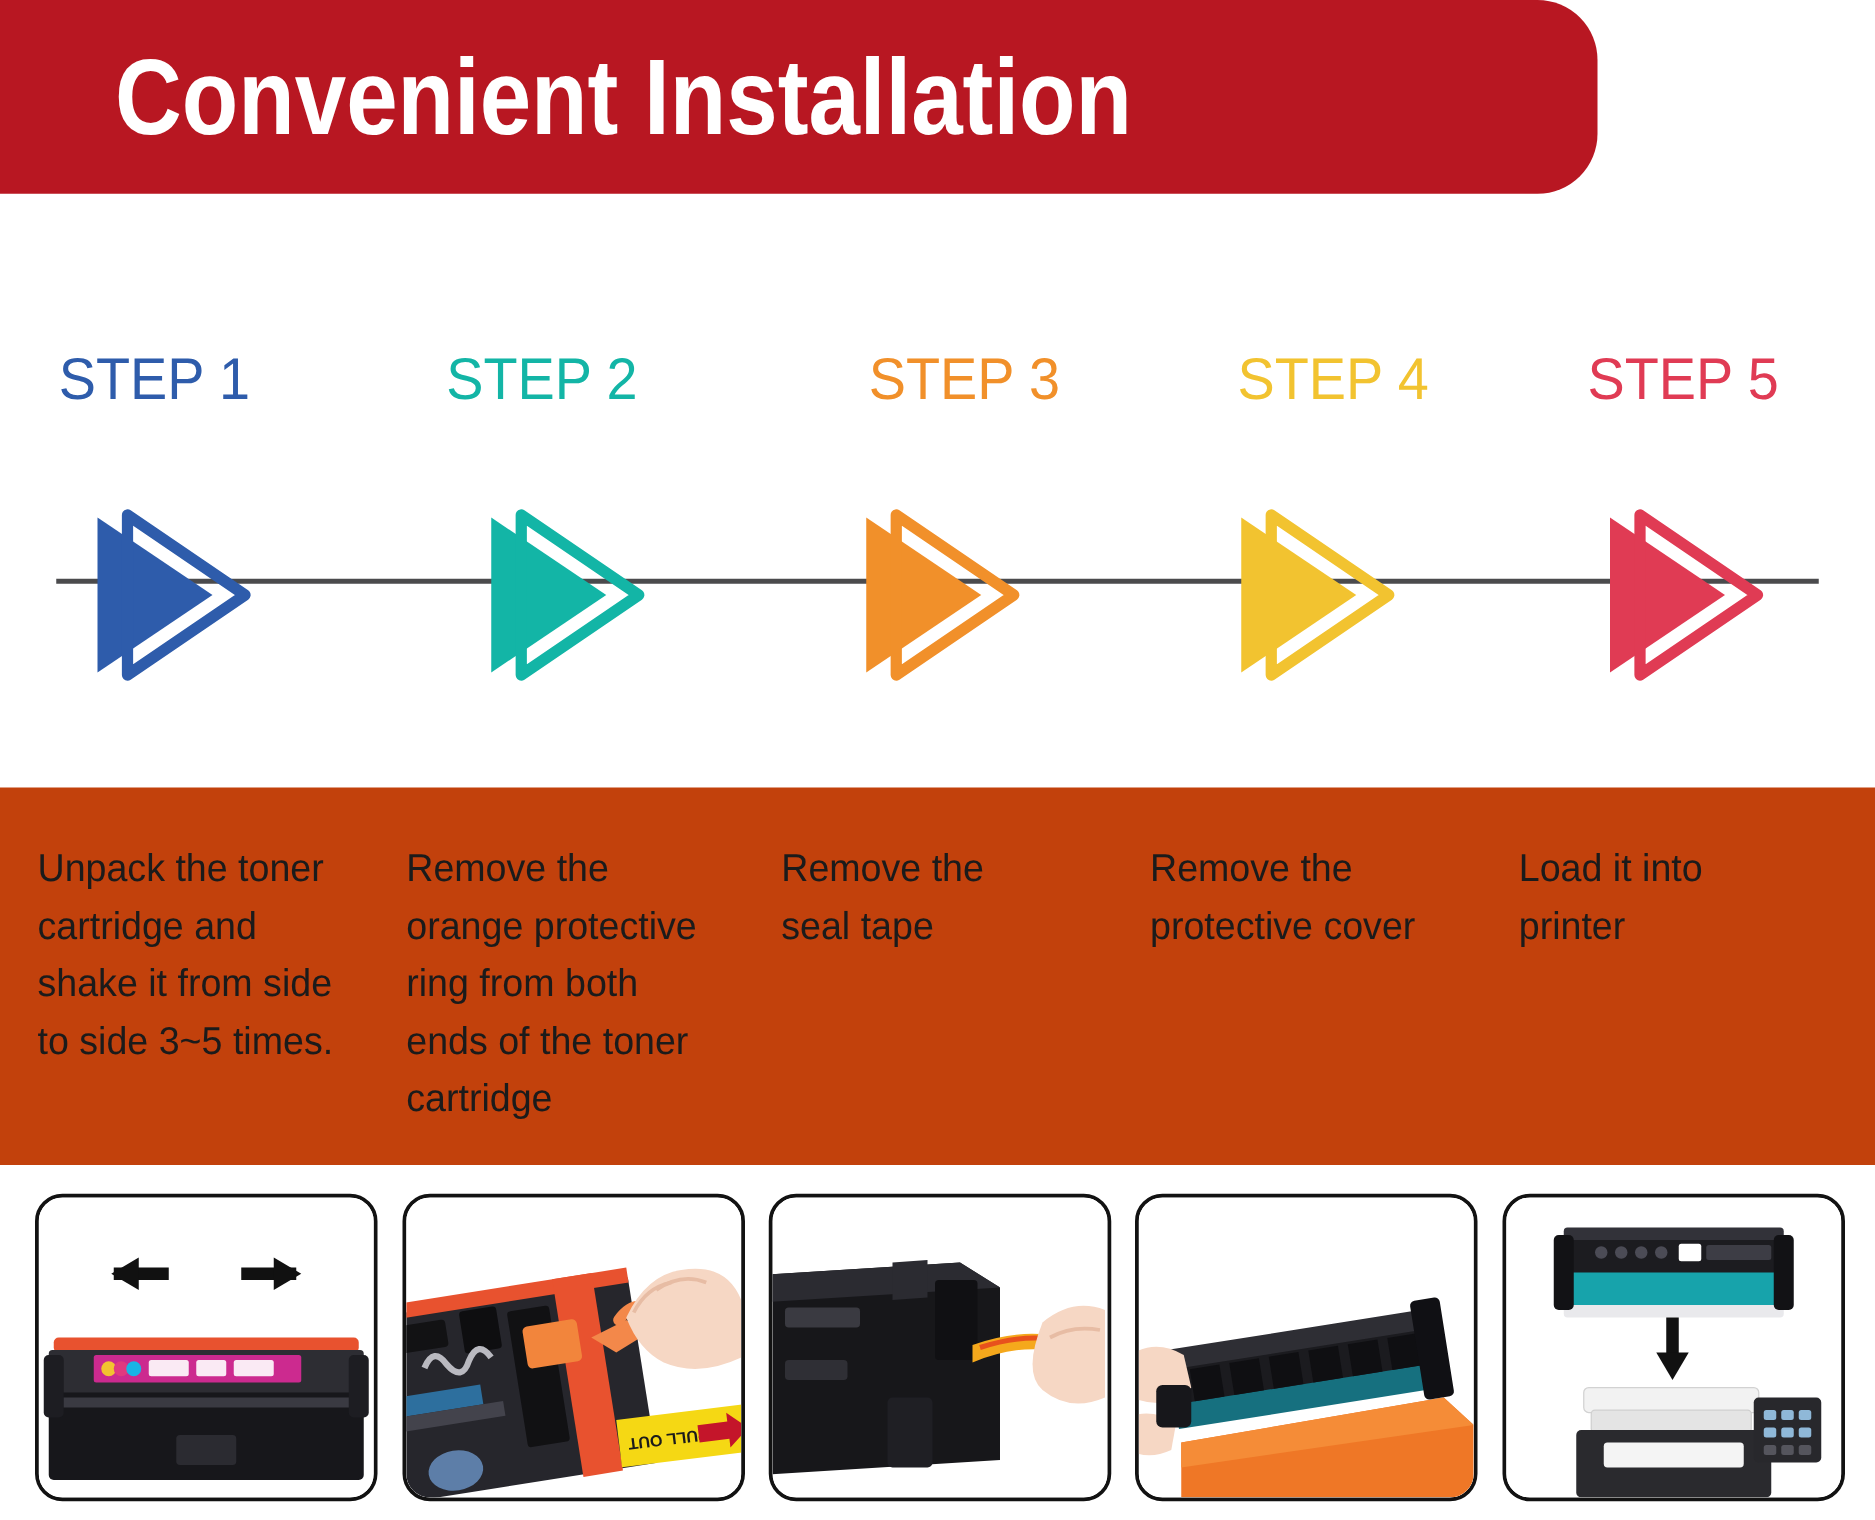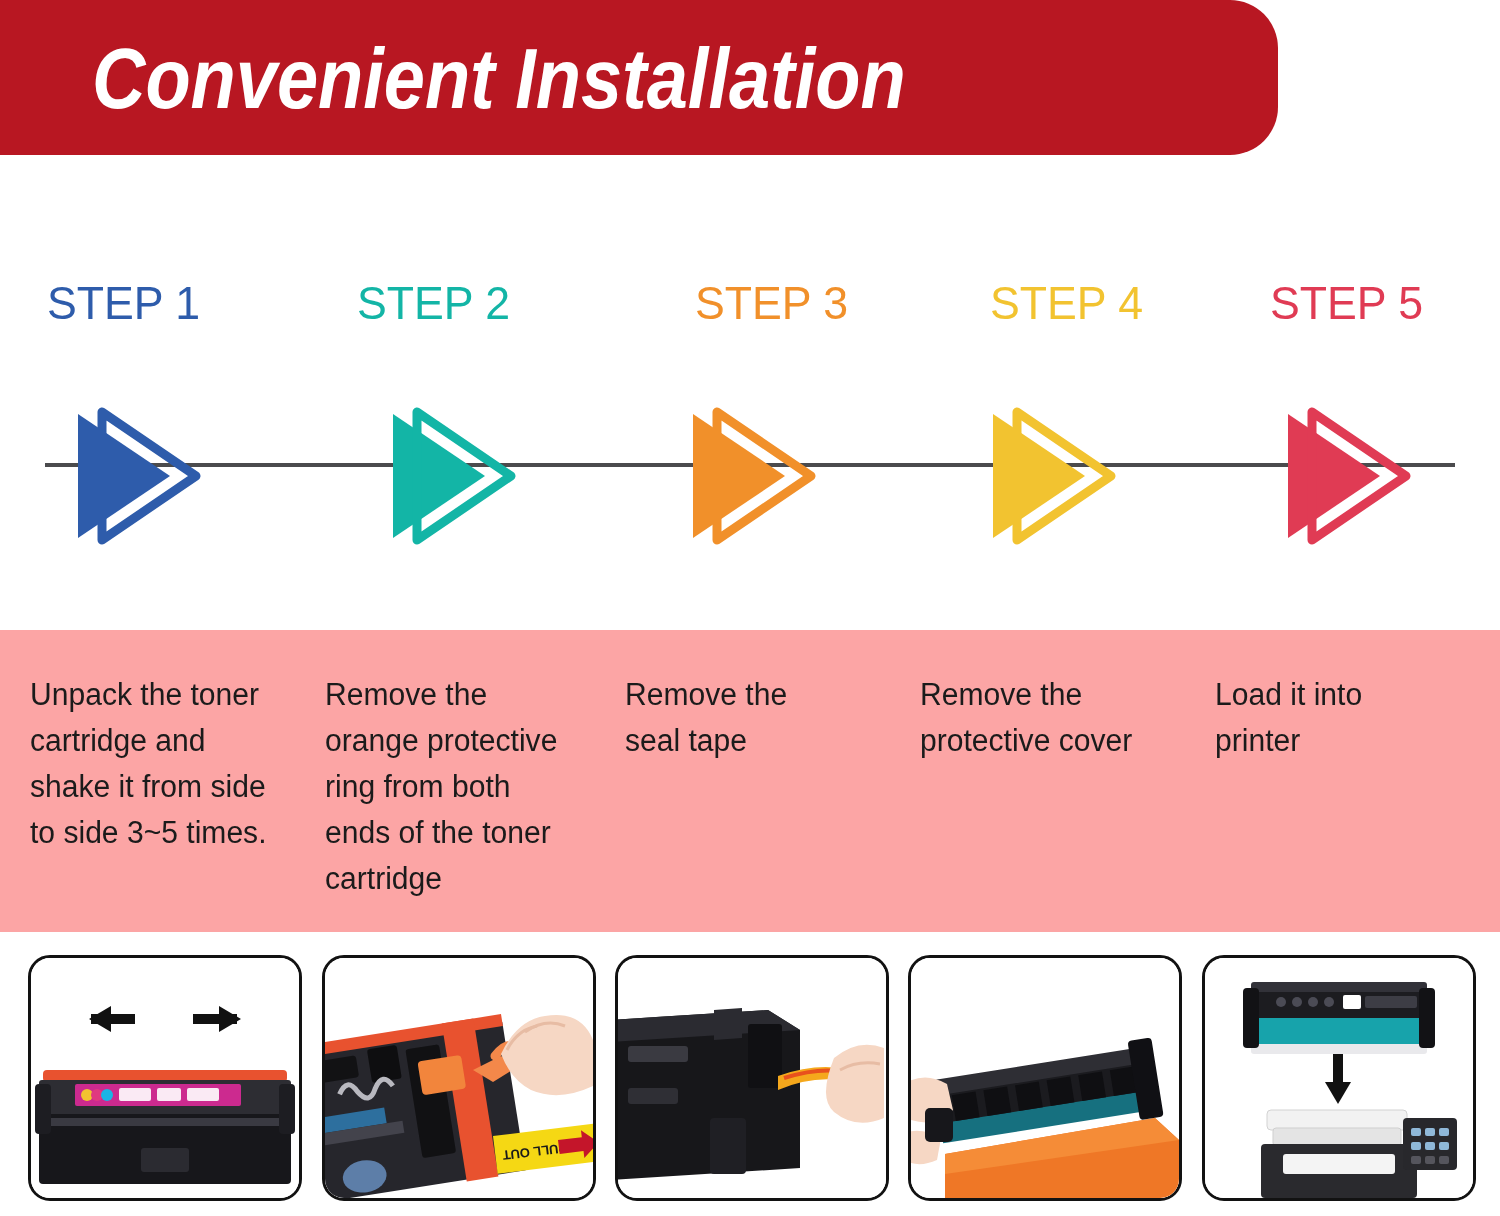--- a/index.html
+++ b/index.html
@@ -11,21 +11,20 @@
     position:relative;
   }
 
   
   #banner{
     position:absolute;left:0;top:0;
     width:1278px;height:155px;
     background:#b81722;
     border-top-right-radius:48px;
     border-bottom-right-radius:48px;
-    font-style:italic;
   }
   #banner-title{
     position:absolute;left:92px;top:18px;
     font-size:86px;
     line-height:120px;
     font-weight:bold;
     color:#ffffff;
     letter-spacing:0px;
     transform:scaleX(0.86);
     transform-origin:left center;
@@ -148,21 +147,21 @@
   </div>
 
   <div class="marker" style="left:1270px;">
     <svg viewBox="0 0 150 148">
       <polygon class="mk-fill" points="18,12 18,136 110,74" fill="#e03b54"></polygon>
       <polygon class="mk-out" points="42,10 42,138 136,74" fill="none" stroke-width="9" stroke-linejoin="round" stroke="#e03b54"></polygon>
     </svg>
   </div>
 </div>
 
-<div id="desc-band" style="background: #fca5a5;">
+<div id="desc-band" style="background: #c2410c;">
   <div class="desc-col" style="left:30px;width:250px;">Unpack the toner cartridge and shake it from side to side 3~5 times.</div>
   <div class="desc-col" style="left:325px;width:260px;">Remove the orange protective ring from both ends of the toner cartridge</div>
   <div class="desc-col" style="left:625px;width:215px;">Remove the seal tape</div>
   <div class="desc-col" style="left:920px;width:225px;">Remove the protective cover</div>
   <div class="desc-col" style="left:1215px;width:215px;">Load it into printer</div>
 </div>
 
 <div id="photo-row">
 
   <div class="photo" style="left:28px;">

